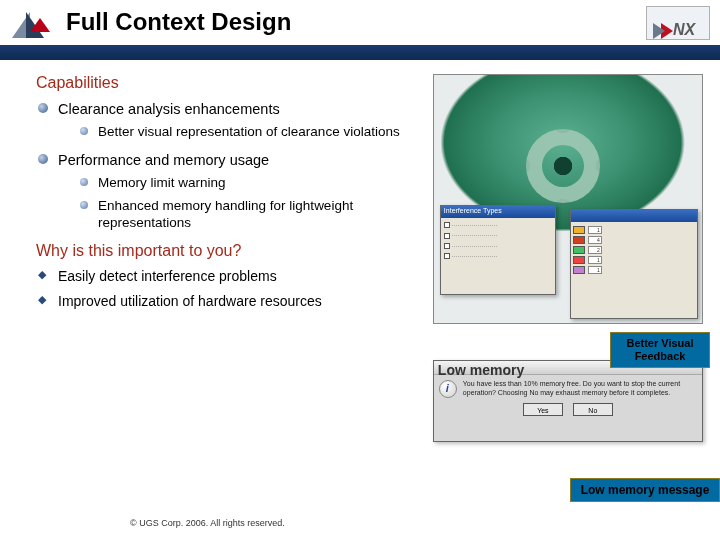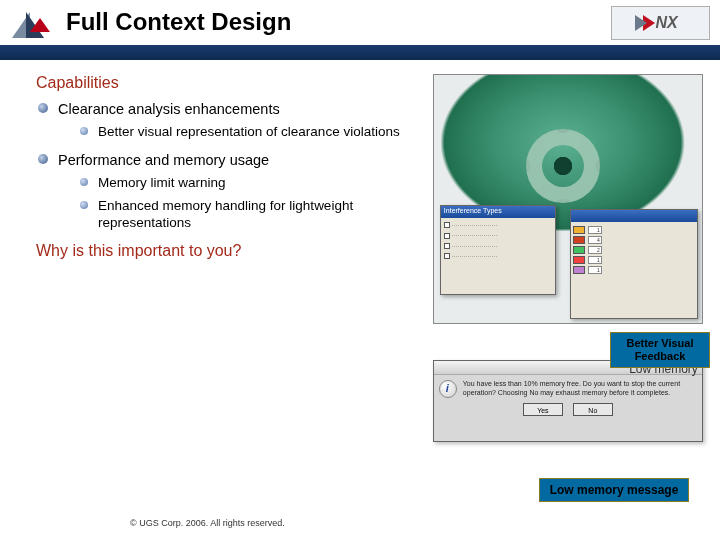--- a/index.html
+++ b/index.html
@@ -33,26 +33,26 @@
   .tri3 { border-left: 10px solid transparent; border-right: 10px solid transparent; border-bottom: 14px solid #b80018; left: 18px; top: 6px; }
   .title {
     font-size: 24px;
     font-weight: bold;
     color: #000;
   }
   .nx-badge {
     position: absolute;
     right: 10px;
     top: 6px;
-    width: 99px;
+    width: 64px;
     height: 34px;
     background: #eef2f7;
     border: 1px solid #b0b0b0;
     display: flex;
-    align-items: center;
+    align-items: flex-end;
     justify-content: center;
   }
   .nx-arrow {
     width: 0; height: 0;
     border-top: 8px solid transparent;
     border-bottom: 8px solid transparent;
     border-left: 12px solid #c01020;
     position: relative;
   }
   .nx-arrow::after {
@@ -166,46 +166,45 @@
     margin-top: 36px;
     width: 270px;
     height: 82px;
     background: #d8d8d8;
     border: 1px solid #666;
     box-shadow: 2px 2px 4px rgba(0,0,0,0.25);
   }
   .lowmem-title {
     background: linear-gradient(to bottom, #f5f5f5, #d0d0d0);
     height: 14px;
-    font-size: 12px;
-    font-weight: normal;
+    font-size: 14px;
+    font-weight: bold;
     color: #333;
     padding: 1px 4px;
     border-bottom: 1px solid #aaa;
-    text-align: right;
   }
   .lowmem-body {
     display: flex;
     padding: 5px;
     gap: 6px;
     font-size: 7px;
     color: #222;
     line-height: 1.25;
   }
   .info-ico {
     width: 18px; height: 18px; border-radius: 50%;
     background: radial-gradient(circle at 35% 30%, #fff, #d0d0d0);
     border: 1px solid #888;
     position: relative;
     flex-shrink: 0;
   }
   .info-ico::after { content: "i"; position: absolute; left: 6px; top: 1px; font-style: italic; font-weight: bold; color: #2a4a9a; font-size: 11px; }
   .lowmem-btns { display: flex; gap: 10px; justify-content: center; padding-bottom: 2px; }
   .btn { width: 40px; height: 13px; background: #e8e8e8; border: 1px solid #555; font-size: 7px; text-align: center; line-height: 13px; }
-  .callout2 { right: 31px; top: 478px; width: 150px; padding: 4px 8px; font-size: 12px; }
+  .callout2 { right: 0; top: 478px; width: 150px; padding: 4px 8px; font-size: 12px; }
   .footer-left {
     position: absolute;
     left: 130px;
     bottom: 12px;
     font-size: 9px;
     color: #333;
   }
 </style>
 </head>
 <body>
@@ -235,20 +234,24 @@
       </li>
       <li>
         <span>Performance and memory usage</span>
         <ul class="bl2">
           <li>Memory limit warning</li>
           <li>Enhanced memory handling for lightweight representations</li>
         </ul>
       </li>
     </ul>
     <div class="section-heading">Why is this important to you?</div>
+    <ul class="bl3">
+      <li>Easily detect interference problems</li>
+      <li>Improved utilization of hardware resources</li>
+    </ul>
   </div>
 
   <div class="right">
     <div class="screenshot-box">
       <div class="cad-bg"></div>
       <div class="cad-ring"></div>
       <div class="popup-win win1">
         <div class="popup-title">Interference Types</div>
         <div class="body">
           <div class="row">

